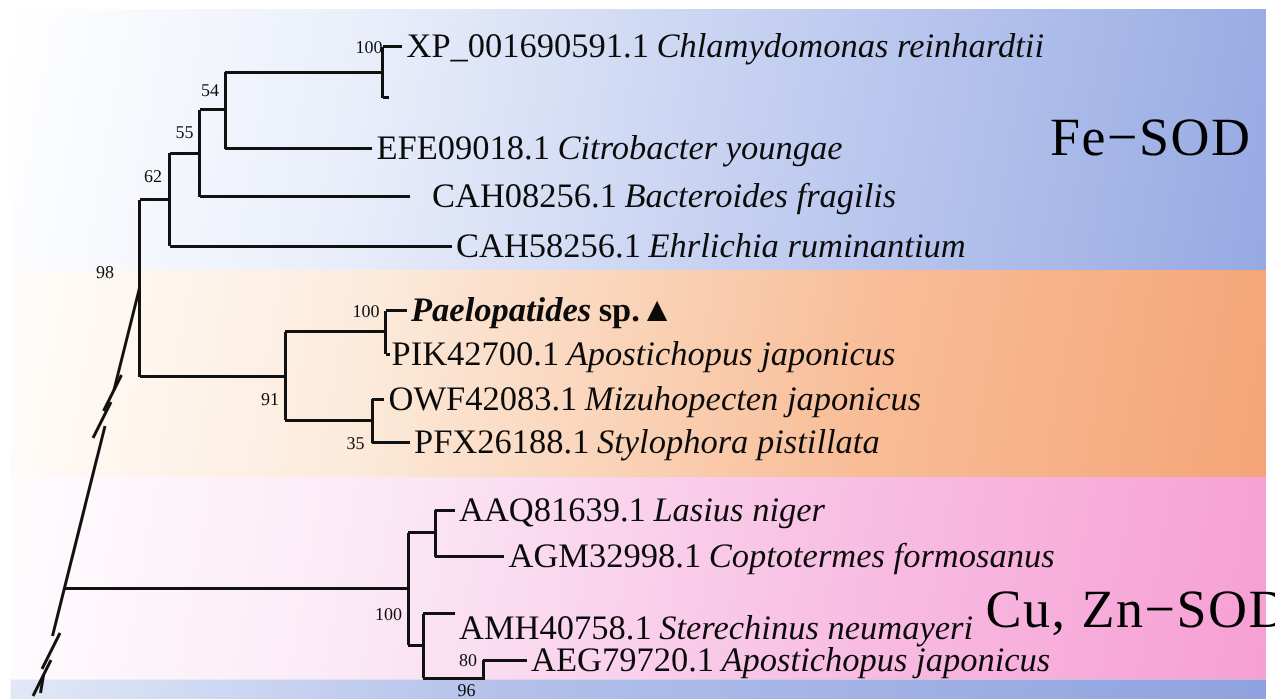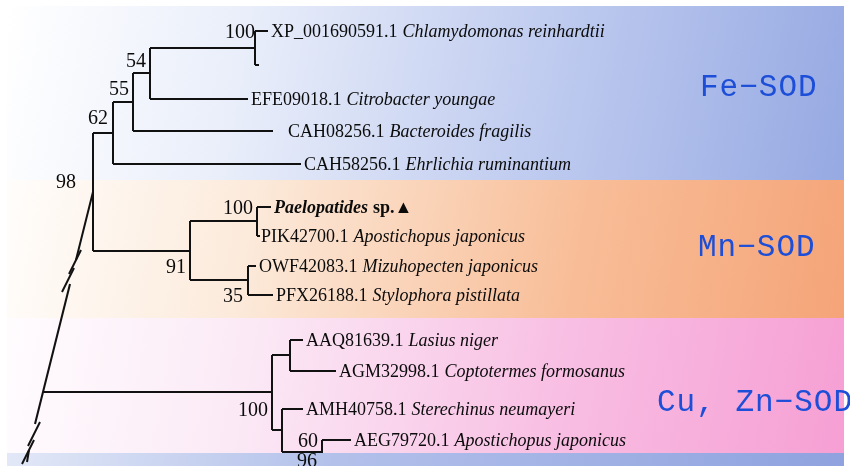--- a/index.html
+++ b/index.html
@@ -16,37 +16,37 @@
   .band-mn{top:180px;height:138px;
     background:linear-gradient(100deg,#fffdfb 0%,#fcebdc 28%,#f8bd97 68%,#f5a478 100%);}
   .band-cz{top:318px;height:135px;
     background:linear-gradient(100deg,#fffcfe 0%,#fbeaf6 28%,#f8bce2 68%,#f69fd4 100%);}
   .band-next{top:453px;height:13px;
     background:linear-gradient(100deg,#e2e8f7 0%,#b2c0ea 40%,#8fa2df 100%);}
   svg.tree{position:absolute;left:0;top:0;z-index:3;}
   .tx{
     position:absolute;z-index:4;
     height:22px;line-height:22px;
-    font-size:18px;color:#0b0b0b;white-space:nowrap;
+    font-size:23px;color:#0b0b0b;white-space:nowrap;
     font-family:"Liberation Serif","DejaVu Sans",serif;
   }
   .tx .sp{font-style:italic;}
   .tx .acc:not(:empty){margin-right:5px;}
   .tx .sfx:not(:empty){margin-left:5px;font-style:normal;}
   .tx.hl{font-weight:bold;}
   .bs{
     position:absolute;z-index:4;
     width:44px;height:20px;line-height:20px;
-    text-align:right;font-size:20px;color:#0b0b0b;
+    text-align:right;font-size:12px;color:#0b0b0b;
     font-family:"Liberation Serif",serif;
   }
   .grp{
     position:absolute;z-index:4;
-    font-size:31px;color:#1d4ed8;white-space:nowrap;
-    font-family:Liberation Mono, monospace;
+    font-size:36px;color:#000000;white-space:nowrap;
+    font-family:Liberation Serif, serif;
     letter-spacing:1px;
   }
 </style>
 </head>
 <body>
 
 <div id="page">
 
   <div class="band band-fe"></div>
   <div class="band band-mn"></div>
@@ -115,32 +115,31 @@
   <div class="tx" style="left:288px;top:120px"><span class="acc">CAH08256.1</span><span class="sp">Bacteroides fragilis</span><span class="sfx"></span></div>
   <div class="tx" style="left:304px;top:153px"><span class="acc">CAH58256.1</span><span class="sp">Ehrlichia ruminantium</span><span class="sfx"></span></div>
 
   <div class="tx hl" style="left:274px;top:196px"><span class="acc"></span><span class="sp">Paelopatides</span><span class="sfx">sp.▲</span></div>
   <div class="tx" style="left:261px;top:225px"><span class="acc">PIK42700.1</span><span class="sp">Apostichopus japonicus</span><span class="sfx"></span></div>
   <div class="tx" style="left:259px;top:255px"><span class="acc">OWF42083.1</span><span class="sp">Mizuhopecten japonicus</span><span class="sfx"></span></div>
   <div class="tx" style="left:276px;top:284px"><span class="acc">PFX26188.1</span><span class="sp">Stylophora pistillata</span><span class="sfx"></span></div>
 
   <div class="tx" style="left:306px;top:329px"><span class="acc">AAQ81639.1</span><span class="sp">Lasius niger</span><span class="sfx"></span></div>
   <div class="tx" style="left:339px;top:360px"><span class="acc">AGM32998.1</span><span class="sp">Coptotermes formosanus</span><span class="sfx"></span></div>
-  <div class="tx" style="left:306px;top:398px"><span class="acc">AMH40758.1</span><span class="sp">Sterechinus neumayeri</span><span class="sfx"></span></div>
+  <div class="tx" style="left:306px;top:408px"><span class="acc">AMH40758.1</span><span class="sp">Sterechinus neumayeri</span><span class="sfx"></span></div>
   <div class="tx" style="left:354px;top:429px"><span class="acc">AEG79720.1</span><span class="sp">Apostichopus japonicus</span><span class="sfx"></span></div>
 
   <div class="bs" style="left:211px;top:21px">100</div>
   <div class="bs" style="left:102px;top:50px">54</div>
   <div class="bs" style="left:85px;top:78px">55</div>
   <div class="bs" style="left:64px;top:107px">62</div>
   <div class="bs" style="left:32px;top:171px">98</div>
   <div class="bs" style="left:209px;top:197px">100</div>
   <div class="bs" style="left:142px;top:256px">91</div>
   <div class="bs" style="left:199px;top:285px">35</div>
   <div class="bs" style="left:224px;top:399px">100</div>
-  <div class="bs" style="left:274px;top:430px">60</div>
+  <div class="bs" style="left:274px;top:430px">80</div>
   <div class="bs" style="left:273px;top:450px">96</div>
 
   <div class="grp" style="left:700px;top:70px">Fe−SOD</div>
-  <div class="grp" style="left:698px;top:230px">Mn−SOD</div>
   <div class="grp" style="left:657px;top:385px">Cu, Zn−SOD</div>
 
 </div>
 
 </body></html>

